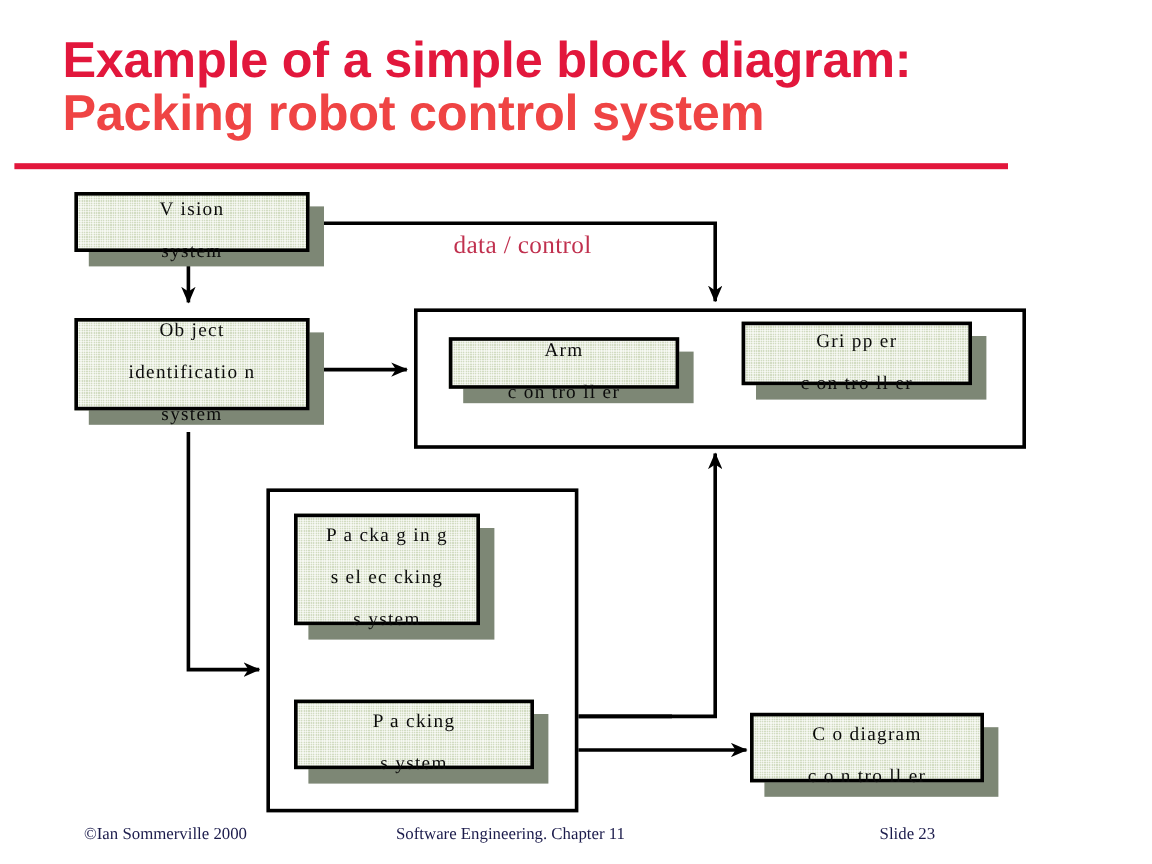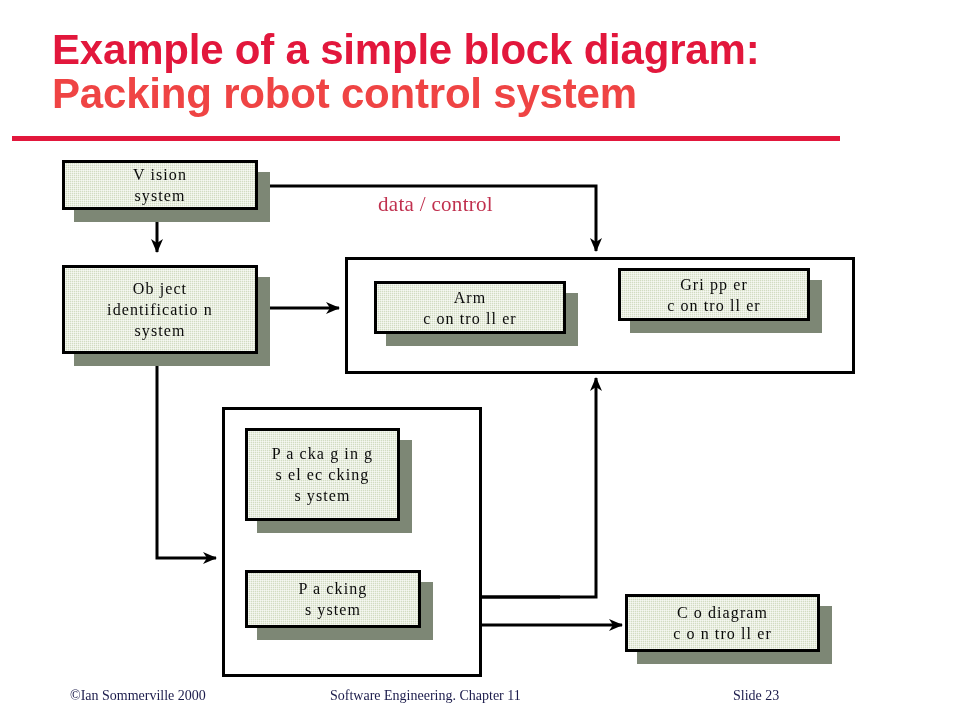--- a/index.html
+++ b/index.html
@@ -73,21 +73,21 @@
     align-items: center;
     justify-content: center;
     text-align: center;
     color: #0b0b0b;
     font-family: "Liberation Serif", "DejaVu Serif", serif;
     font-size: 16px;
     line-height: 21px;
     letter-spacing: 1.1px;
     z-index: 3;
   }
-  .node .line { display: block; white-space: nowrap; }
+  .node .line { display: block; white-space: nowrap; margin-top: 14px; }
 
   
   .group-box {
     position: absolute;
     box-sizing: border-box;
     border: 3px solid #000000;
     background: #ffffff;
     z-index: 2;
   }
 
@@ -159,43 +159,43 @@
 
   <div class="group-box" style="left:345px; top:257px; width:510px; height:117px;"></div>
 
   <div class="group-box" style="left:222px; top:407px; width:260px; height:270px;"></div>
 
   <div class="node" style="left:62px; top:160px; width:196px; height:50px;">
     <span class="line">V ision</span>
     <span class="line">system</span>
   </div>
 
-  <div class="node" style="left:62px; top:265px; width:196px; height:89px;">
+  <div class="node" style="left:62px; top:265px; width:196px; height:77px;">
     <span class="line">Ob ject</span>
     <span class="line">identificatio n</span>
     <span class="line">system</span>
   </div>
 
-  <div class="node" style="left:374px; top:281px; width:192px; height:53px; z-index:4;">
+  <div class="node" style="left:374px; top:281px; width:192px; height:43px; z-index:4;">
     <span class="line">Arm</span>
     <span class="line">c on tro ll er</span>
   </div>
 
   <div class="node" style="left:618px; top:268px; width:192px; height:53px; z-index:4;">
     <span class="line">Gri pp er</span>
     <span class="line">c on tro ll er</span>
   </div>
 
   <div class="node" style="left:245px; top:428px; width:155px; height:93px; z-index:4;">
     <span class="line">P a cka g in g</span>
     <span class="line">s el ec cking</span>
     <span class="line">s ystem</span>
   </div>
 
-  <div class="node" style="left:245px; top:570px; width:176px; height:58px; z-index:4;align-items:center;">
+  <div class="node" style="left:245px; top:583px; width:200px; height:58px; z-index:4;align-items:center;">
     <span class="line">P a cking</span>
     <span class="line">s ystem</span>
   </div>
 
   <div class="node" style="left:625px; top:594px; width:195px; height:58px;">
     <span class="line">C o diagram</span>
     <span class="line">c o n tro ll er</span>
   </div>
 
 </div>

